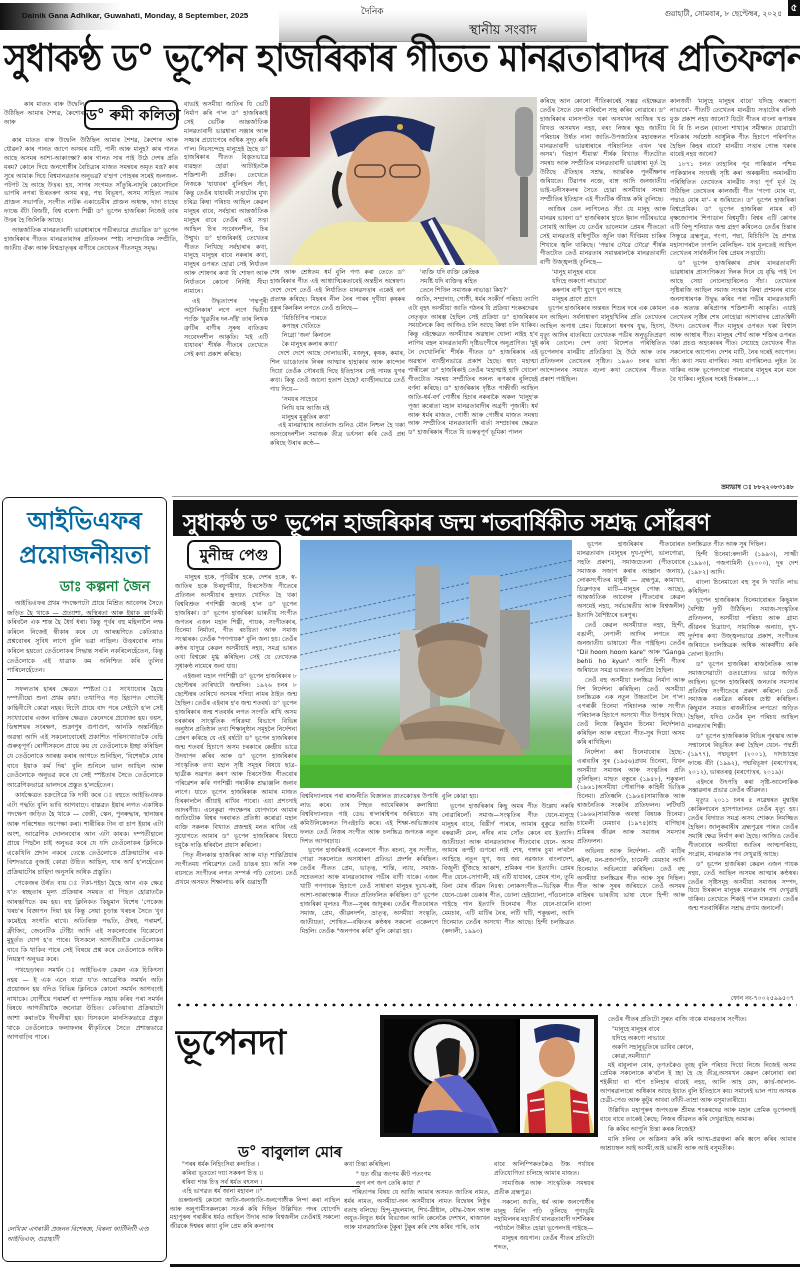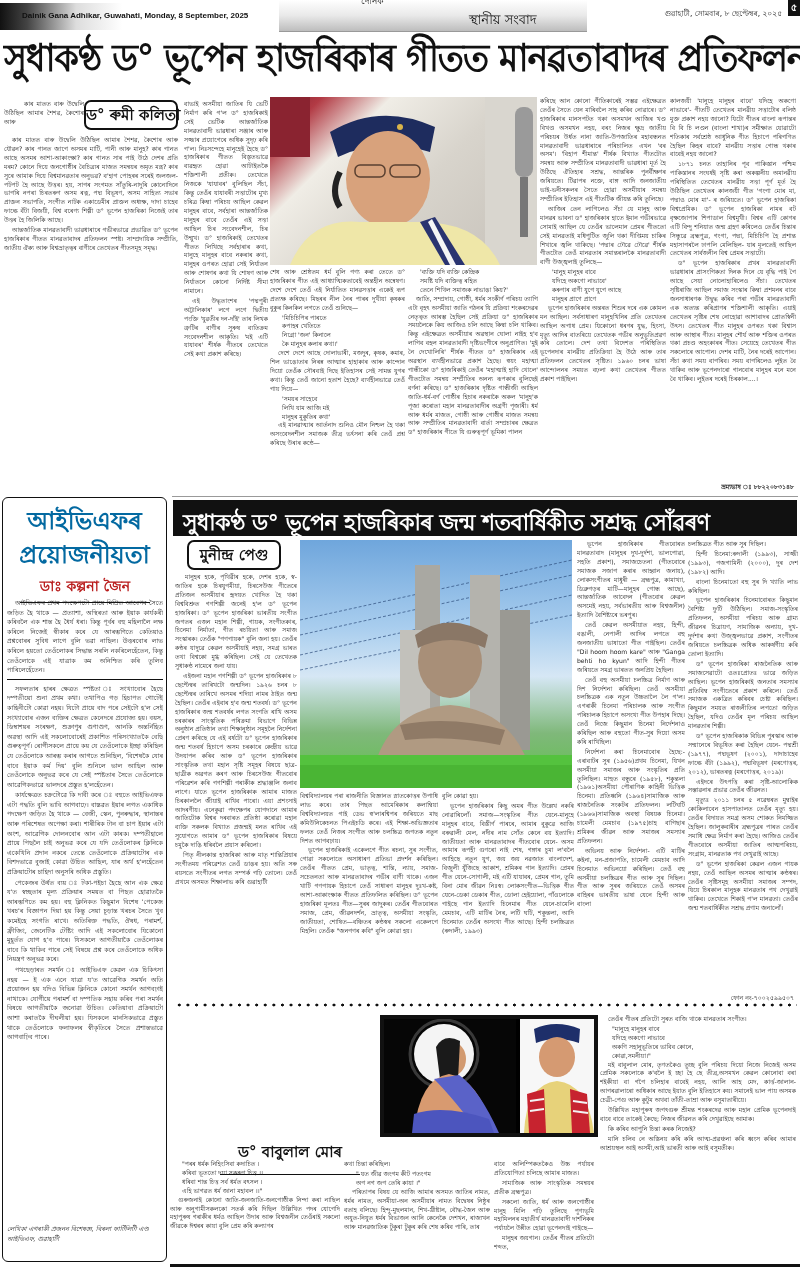--- a/index.html
+++ b/index.html
@@ -5,40 +5,40 @@
 *{box-sizing:border-box;margin:0;padding:0}
 body{width:800px;height:1270px;background:#fff;font-family:"DejaVu Serif",serif;color:#111;overflow:hidden;position:relative}
 .abs{position:absolute}
 .col{position:absolute;font-size:6.1px;line-height:8.9px;text-align:justify;color:#222;overflow:hidden;font-family:"DejaVu Sans",sans-serif}
 .col p{text-indent:8px;margin-bottom:1px}
 .col p.noind{text-indent:0}
 .col .verse{text-indent:0;padding-left:12px}
 
 #mast-left{left:0;top:3px;width:272px;height:27px;background:linear-gradient(90deg,#111 0%,#444 10%,#ddd 28%,#fff 45%);}
 #mast-left span{position:absolute;left:22px;top:8px;font:bold 8px "Liberation Sans",sans-serif;color:#111;white-space:nowrap}
-#mast-center{left:279px;top:0;width:308px;height:32px;background:linear-gradient(180deg,#fff 0%,#e9e9e9 50%,#bdbdbd 100%);border-bottom:1px solid #999}
+#mast-center{left:279px;top:10px;width:308px;height:32px;background:linear-gradient(180deg,#fff 0%,#e9e9e9 50%,#bdbdbd 100%);border-bottom:1px solid #999}
 #mast-center .logo{position:absolute;left:14px;top:4px;font:bold 24px "DejaVu Sans",sans-serif;color:#111;letter-spacing:-1px;white-space:nowrap}
 #mast-center .logo .fig{display:inline-block;width:14px;height:20px;vertical-align:-3px;margin:0 2px}
 #mast-center .tag{position:absolute;left:190px;top:10px;font:13px "DejaVu Sans",sans-serif;color:#111;white-space:nowrap}
 #mast-center .kicker{position:absolute;left:82px;top:-6px;font:9px "DejaVu Sans",sans-serif;color:#222}
 #mast-right{right:18px;top:8px;font:7.5px "DejaVu Sans",sans-serif;color:#222;white-space:nowrap}
 #page-num{right:0;top:0;width:12px;height:16px;background:#111;color:#fff;font:bold 10px "DejaVu Sans",sans-serif;text-align:center}
 #headline1{left:4px;top:34px;width:792px;font:bold 38px "DejaVu Sans",sans-serif;letter-spacing:-1.2px;white-space:nowrap;color:#111;line-height:48px;transform:scaleX(0.92);transform-origin:left}
 .byline-box{position:absolute;border:2px solid #111;border-radius:7px;background:#fff;font:bold 15px "DejaVu Sans",sans-serif;text-align:center;color:#111;white-space:nowrap}
 #photo1{left:270px;top:97px;width:267px;height:168px;background:linear-gradient(135deg,#7a1e2a 0%,#b23a44 12%,#f0ede6 28%,#d8d4cc 55%,#c5c0b8 100%);overflow:hidden}
 .rule-h{position:absolute;background:#111}
 #sec2-banner{left:173px;top:500px;width:624px;height:36px;background:#111;color:#fff;font:bold 22px "DejaVu Sans",sans-serif;white-space:nowrap;padding:5px 10px;letter-spacing:-0.5px}
 #ivf-box{left:2px;top:497px;width:165px;height:765px;border:1.5px solid #111;border-radius:6px}
 #ivf-title{left:6px;top:504px;width:157px;font:bold 24px "DejaVu Sans",sans-serif;text-align:center;line-height:34px;color:#0369a1}
-#ivf-author{left:20px;top:575px;width:130px;font:bold 14px "DejaVu Sans",sans-serif;text-align:center;border-bottom:1.5px solid #111;padding-bottom:3px;color:#b91c1c}
+#ivf-author{left:20px;top:575px;width:130px;font:bold 14px "DejaVu Sans",sans-serif;text-align:right;border-bottom:1.5px solid #111;padding-bottom:17px;color:#15803d}
 #photo2{left:300px;top:540px;width:272px;height:248px;overflow:hidden;background:linear-gradient(180deg,#6fa6dc 0%,#a8cdee 35%,#d6e7f5 55%,#7fb87a 78%,#5fc24a 100%)}
 #dots{left:175px;top:1002px;width:622px;height:6px;background-image:radial-gradient(circle,#111 1.4px,transparent 1.6px);background-size:8.6px 6px}
 #sec3-title{left:176px;top:1015px;width:200px;font:bold 34px "DejaVu Sans",sans-serif;line-height:54px;color:#111}
 #photo3{left:380px;top:1015px;width:218px;height:122px;background:#000;border:4px solid #111;overflow:hidden}
-#sec3-author{left:220px;top:1140px;width:140px;font:bold 15px "DejaVu Sans",sans-serif;border-bottom:1.5px solid #111;padding-bottom:9px;text-align:center;color:#111}
+#sec3-author{left:220px;top:1140px;width:140px;font:bold 15px "DejaVu Sans",sans-serif;border-bottom:1.5px solid #111;padding-bottom:21px;text-align:center;color:#111}
 .contact{position:absolute;font:bold 6.2px "DejaVu Sans",sans-serif;color:#222;white-space:nowrap}
 .italic-note{font-style:italic}
 </style>
 </head>
 <body>
 
 <div id="mast-left" class="abs">
   <span>Dainik Gana Adhikar, Guwahati, Monday, 8 September, 2025</span>
 </div>
 <div id="mast-center" class="abs">
@@ -189,20 +189,21 @@
   <p>ড° ভূপেন হাজৰিকাক বিভিন্ন পুৰস্কাৰ আৰু সন্মানেৰে বিভূষিত কৰা হৈছিল যেনে- পদ্মশ্ৰী (১৯৭৭), পদ্মভূষণ (২০০১), দাদাচাহেব ফাল্কে বঁটা (১৯৯২), পদ্মবিভূষণ (মৰণোত্তৰ, ২০১২), ভাৰতৰত্ন (মৰণোত্তৰ, ২০১৯)।</p>
   <p>এইদৰে উৎপত্তি কৰা সৃষ্টি-আলোকিক সম্ভাৱনাৰ প্ৰভাৱ তেওঁৰ জীৱনত।</p>
   <p>মৃত্যুঃ ২০১১ চনৰ ৫ নৱেম্বৰত মুম্বাইৰ কোকিলাবেন হাসপাতালত তেওঁৰ মৃত্যু হয়। তেওঁৰ বিদায়ত সমগ্ৰ অসম শোকত নিমজ্জিত হৈছিল। জালুকবাৰীৰ ব্ৰহ্মপুত্ৰৰ পাৰত তেওঁৰ সমাধি ক্ষেত্ৰ নিৰ্মাণ কৰা হৈছে। আজিও তেওঁৰ গীতবোৰে অসমীয়া জাতিৰ আত্মপৰিচয়, সংগ্ৰাম, মানৱতাক পথ দেখুৱাই আছে।</p>
   <p>ড° ভূপেন হাজৰিকা কেৱল এজন গায়ক নহয়, তেওঁ আছিল অসমৰ আত্মাৰ কণ্ঠস্বৰ। তেওঁৰ সৃষ্টিসমূহ অসমীয়া সমাজৰ সম্পদ, যিয়ে চিৰকাল মানুহক মানৱতাৰ পথ দেখুৱাই থাকিব। তেখেতে শিকাই গ'ল মানৱতা। তেওঁৰ জন্ম শতবাৰ্ষিকীত সশ্ৰদ্ধ প্ৰণাম জনালোঁ।</p>
 </div>
 <div class="contact" style="right:6px;top:993px;font-weight:normal">ফোন নং-৭০০২৫৯৯৫০৭</div>
 
 <div id="dots" class="abs"></div>
 
 <div id="sec3-title" class="abs">
+  <div>ভূপেনদা</div>
 </div>
 <div id="photo3" class="abs">
   <svg width="210" height="114" viewBox="0 0 210 114">
     <rect x="0" y="0" width="132" height="114" fill="#060606"></rect>
     <circle cx="60" cy="35" r="30" fill="#f4f4f4"></circle>
     <circle cx="60" cy="35" r="34" fill="none" stroke="#888" stroke-width="3" opacity="0.4"></circle>
     <ellipse cx="68" cy="40" rx="14" ry="17" fill="#d29a70"></ellipse>
     <path d="M52 28 Q60 14 76 22 L74 60 L56 60 Z" fill="#1a1a1a"></path>
     <path d="M30 114 Q35 60 65 55 Q95 60 110 114 Z" fill="#d89a70"></path>
     <path d="M50 60 Q70 80 95 114 L115 114 Q95 70 75 56 Z" fill="#5a62c8"></path>

